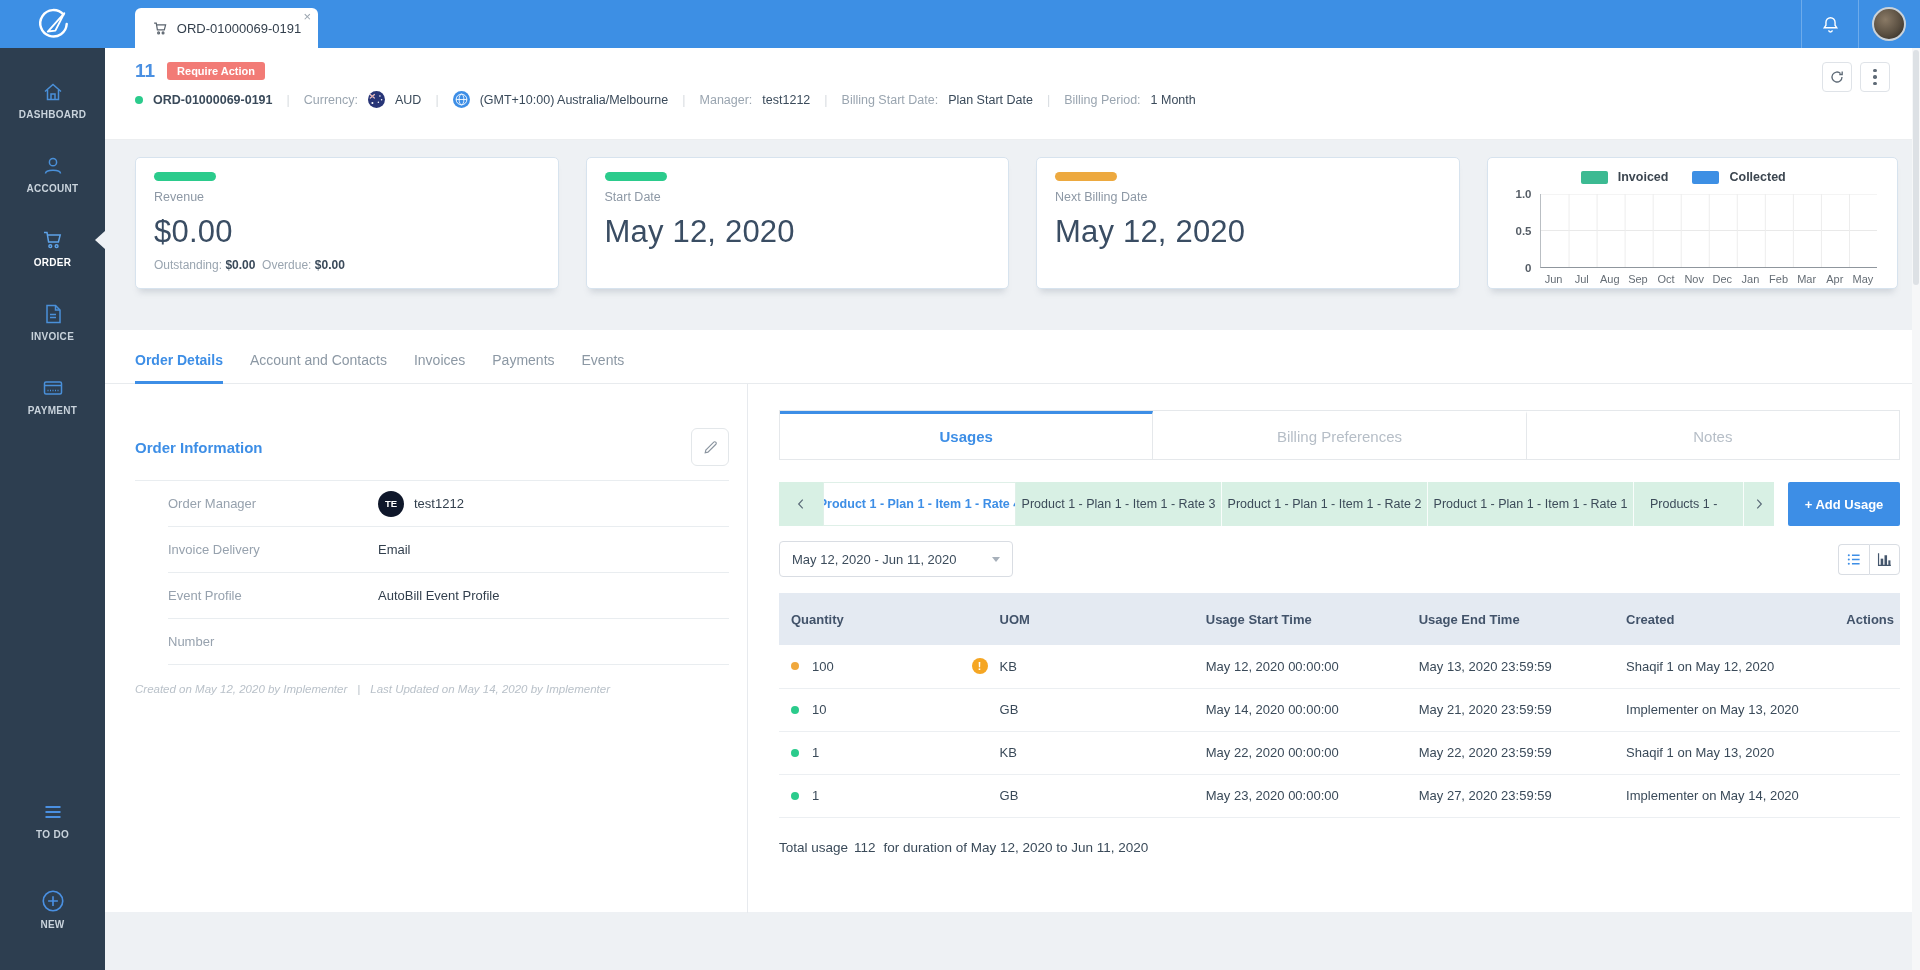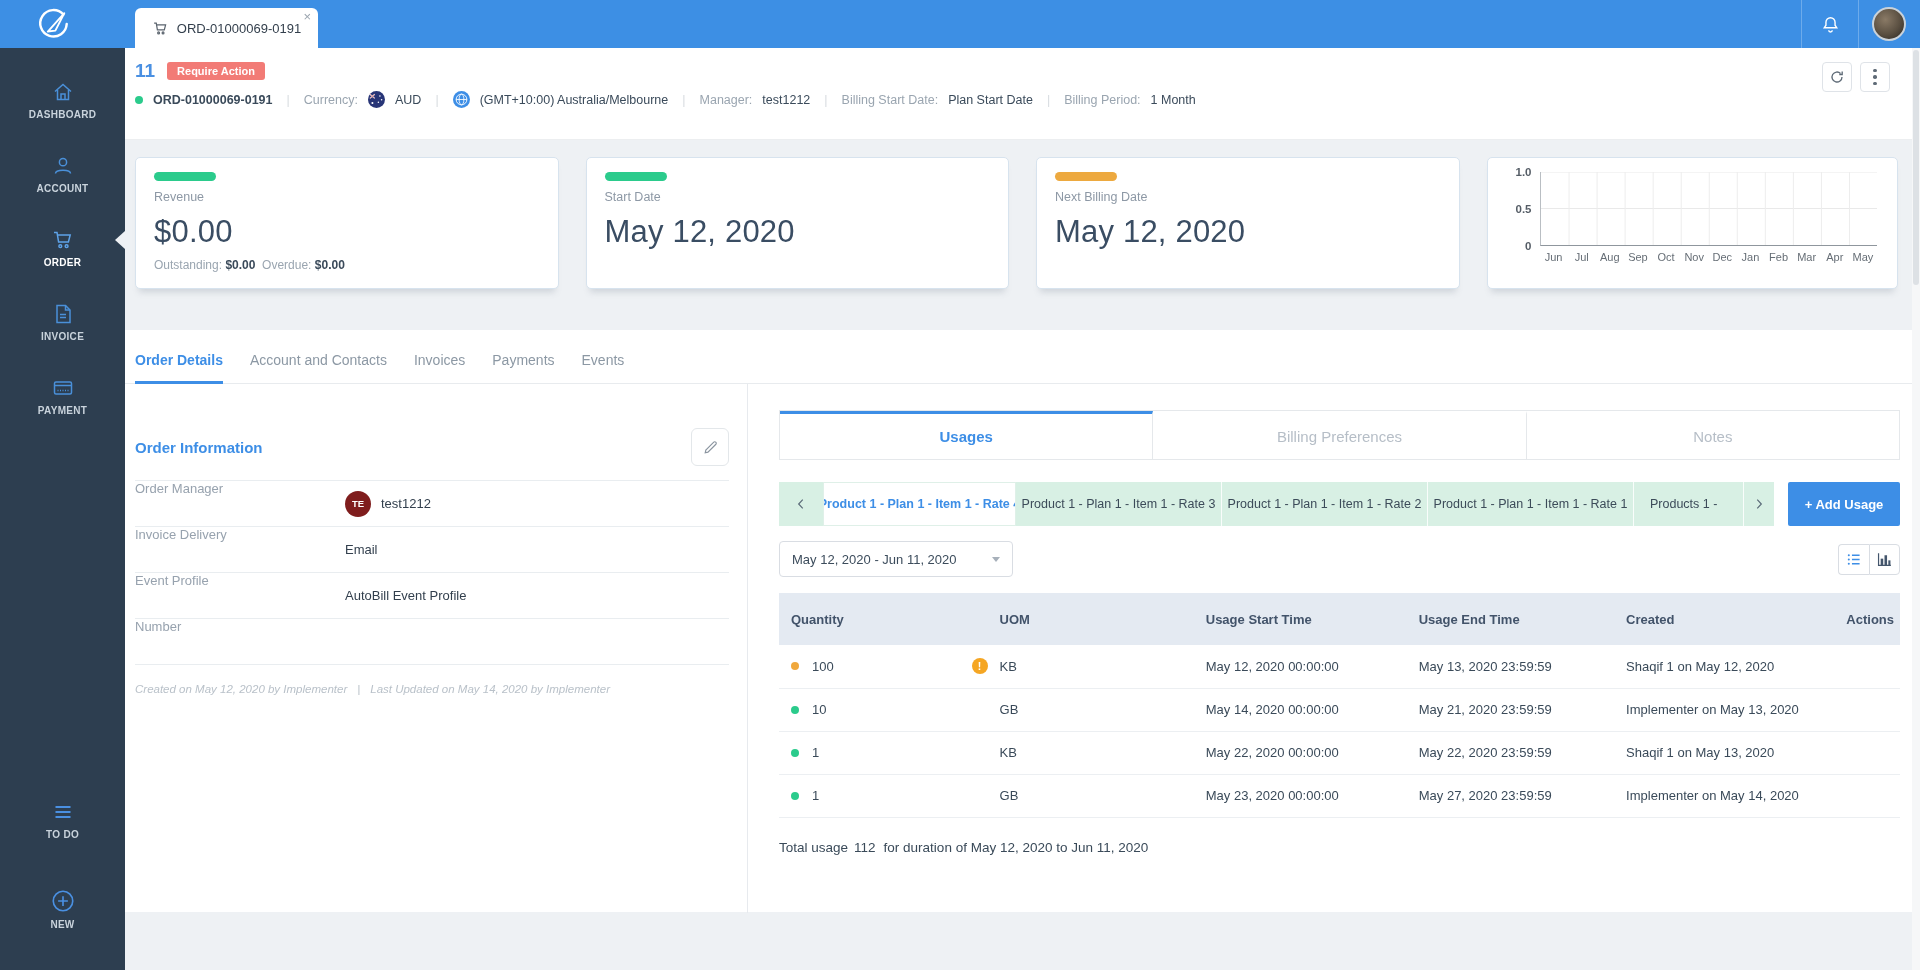--- a/index.html
+++ b/index.html
@@ -13,21 +13,21 @@
     border-radius:6px 6px 0 0; display:flex; align-items:center; justify-content:center; gap:8px; }
   .doc-tab .tab-label { font-size:13px; color:#333f4c; }
   .tab-close { position:absolute; top:2px; right:7px; font-size:13px; color:#9aa4ae; cursor:pointer; line-height:1; }
   .topbar-right { position:absolute; right:0; top:0; height:48px; display:flex; align-items:center; }
   .bell-wrap { width:58px; height:48px; display:flex; align-items:center; justify-content:center;
     border-left:1px solid rgba(255,255,255,0.25); border-right:1px solid rgba(255,255,255,0.25); }
   .avatar { width:34px; height:34px; border-radius:50%; margin:0 14px 0 13px; border:2px solid #c9d2da;
     background:radial-gradient(circle at 38% 35%, #8a7a66, #5a4f41 55%, #2e2a24 95%); }
 
   
-  .sidebar { position:fixed; left:0; top:48px; bottom:0; width:125px; background:#2d3e50; z-index:20; padding-top:24px; }
+  .sidebar { position:fixed; left:0; top:48px; bottom:0; width:105px; background:#2d3e50; z-index:20; padding-top:24px; }
   .side-item { position:relative; height:74px; display:flex; flex-direction:column; align-items:center; padding-top:8px; gap:5px; cursor:pointer; }
   .side-item svg { color:#4a90d9; }
   .side-item .lbl { font-size:10px; font-weight:bold; letter-spacing:.3px; color:#c9d3dc; }
   .side-item.active svg { color:#5da2e8; }
   .side-item.active .lbl { color:#fff; }
   .notch { position:absolute; right:0; top:11px; width:0; height:0;
     border-top:9px solid transparent; border-bottom:9px solid transparent; border-right:10px solid #eef1f4; }
   .sidebar-bottom { position:absolute; bottom:16px; left:0; right:0; display:flex; flex-direction:column; gap:14px; }
 
   
@@ -74,24 +74,24 @@
   .ptabs { display:flex; gap:27px; padding:22px 8px 0 30px; border-bottom:1px solid #e8ebee; }
   .ptab { font-size:14px; color:#8c98a4; padding-bottom:13px; margin-bottom:-1px; cursor:pointer; }
   .ptab.active { color:#3d8ee6; font-weight:600; border-bottom:3px solid #3d8ee6; }
   .panel-body { display:flex; height:calc(100% - 53px); }
 
   .left-col { width:643px; border-right:1px solid #e7eaee; padding:44px 18px 0 30px; }
   .oi-head { display:flex; align-items:center; justify-content:space-between; padding-bottom:14px; border-bottom:1px solid #e9edf0; }
   .oi-title { font-size:15px; font-weight:600; color:#3d8ee6; }
   .edit-btn { width:38px; height:38px; border:1px solid #e3e7ea; border-radius:6px; background:#fff;
     display:flex; align-items:center; justify-content:center; cursor:pointer; }
-  .oi-row { display:flex; height:46px; border-bottom:1px solid #e9edf0; font-size:13px; }
+  .oi-row { display:flex; align-items:center; height:46px; border-bottom:1px solid #e9edf0; font-size:13px;margin-left:33px; }
   .oi-label { width:210px; color:#97a2ae; }
   .oi-value { color:#323f4d; font-weight:500; display:flex; align-items:center; gap:10px; }
-  .te-avatar { width:26px; height:26px; border-radius:50%; background:#7f1d1d; color:#fff;
+  .te-avatar { width:26px; height:26px; border-radius:50%; background:#0f172a; color:#fff;
     font-size:9.5px; font-weight:bold; display:flex; align-items:center; justify-content:center; }
   .oi-footer { margin-top:18px; font-style:italic; font-size:11.5px; color:#b9c1c9; display:flex; gap:10px; }
 
   .right-col { flex:1; padding:26px 20px 0 31px; min-width:0; }
   .seg { display:flex; border:1px solid #e5e8eb; height:50px; }
   .seg-item { flex:1; display:flex; align-items:center; justify-content:center; font-size:15px; color:#b6bec7;
     border-right:1px solid #e5e8eb; border-top:3px solid transparent; cursor:pointer; }
   .seg-item:last-child { border-right:none; }
   .seg-item.active { border-top-color:#3d8ee6; color:#3d8ee6; font-weight:600; }
 
@@ -296,20 +296,26 @@
       <div class="pill" style="background-color: rgb(43, 203, 140);"></div>
       <div class="card-label">Start Date</div>
       <div class="card-value">May 12, 2020</div>
     </div>
     <div class="card">
       <div class="pill" style="background-color: rgb(237, 169, 63);"></div>
       <div class="card-label">Next Billing Date</div>
       <div class="card-value">May 12, 2020</div>
     </div>
     <div class="card chart-card">
+      <div class="legend">
+        <span class="swatch" style="background-color: rgb(60, 186, 146);"></span>
+        <span class="legend-label">Invoiced</span>
+        <span class="swatch" style="background-color: rgb(61, 143, 228);"></span>
+        <span class="legend-label">Collected</span>
+      </div>
       <div class="plot-wrap">
         <div class="ytick" style="top:0">1.0</div>
         <div class="ytick" style="top:50%">0.5</div>
         <div class="ytick" style="top:100%">0</div>
         <div class="plot">
           <svg width="100%" height="100%">
             <line x1="0%" y1="0" x2="100%" y2="0" stroke="#e9e9e9"></line>
             <line x1="0%" y1="50%" x2="100%" y2="50%" stroke="#e9e9e9"></line>
             <line x1="8.333%" y1="0" x2="8.333%" y2="100%" stroke="#ededed"></line>
             <line x1="16.667%" y1="0" x2="16.667%" y2="100%" stroke="#ededed"></line>

